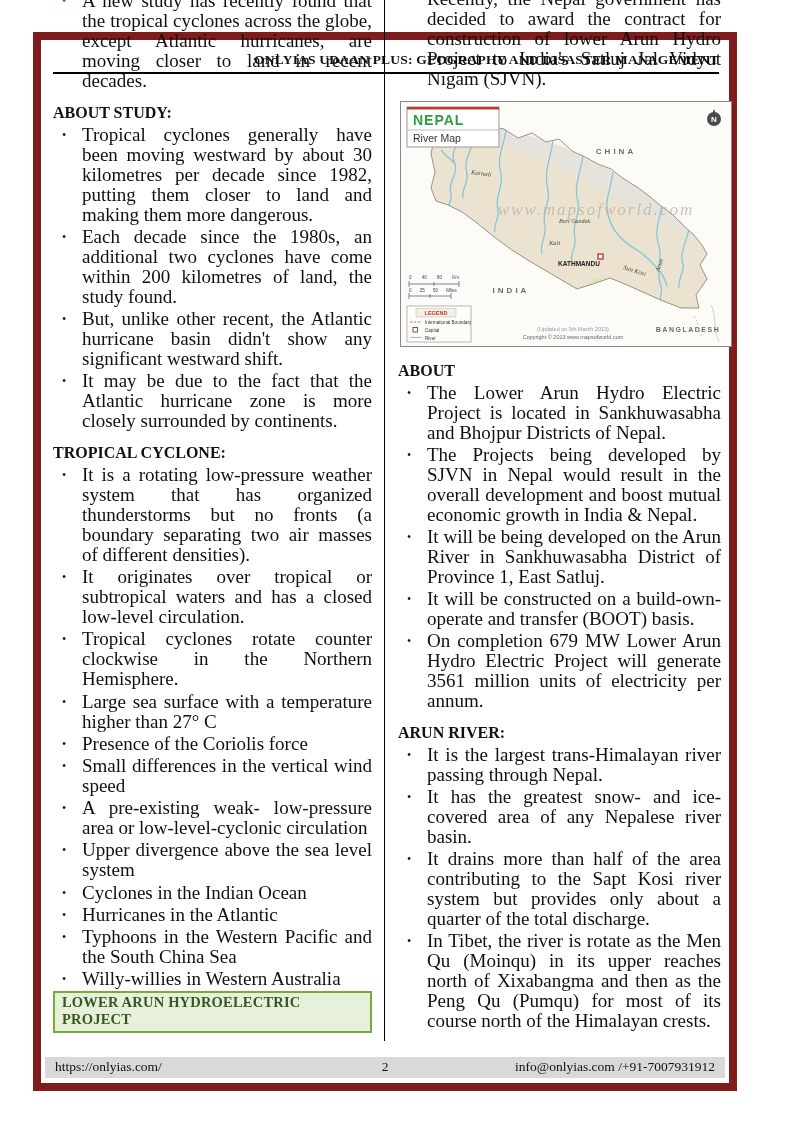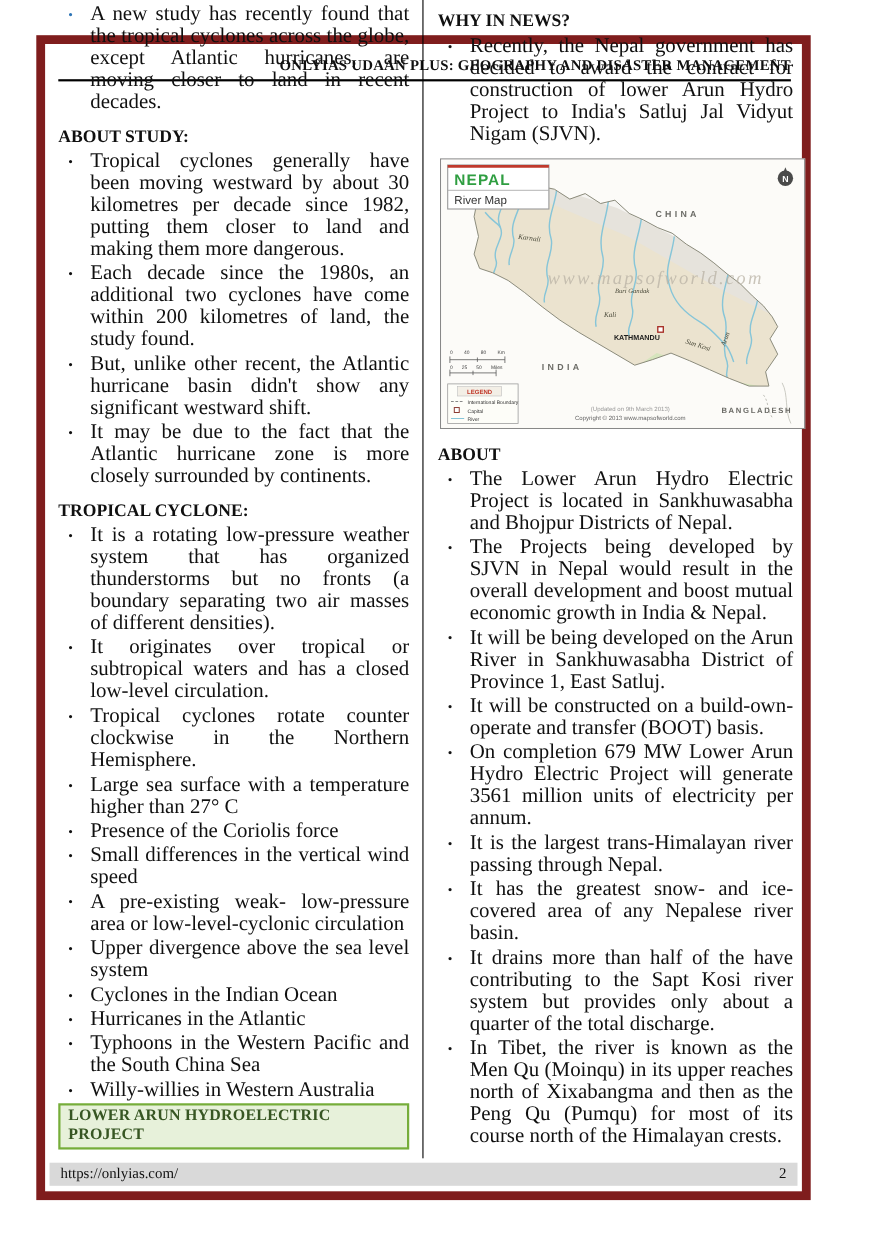--- a/index.html
+++ b/index.html
@@ -25,21 +25,21 @@
   ul.blist{list-style:none;margin:1px 0 0;padding:0;}
   ul.blist li{display:flex;margin:0 0 2px;}
   .dot{flex:0 0 29px;padding-left:9px;box-sizing:border-box;font-size:12px;line-height:20px;color:#111;}
   .dot.b-blue{color:#2e75b6;}
   .btxt{flex:1;text-align:justify;font-size:19px;line-height:20px;}
   .btxt b{font-weight:normal;}
   
   .map-frame{margin:10px 0 4px 2px;}
   .map-frame svg{display:block;border:1px solid #888;background:#fcfbf8;}
   
-  .footer{background:#d9d9d9;margin:4px 4px 5px;padding:2px 10px 3px;display:flex;align-items:center;
+  .footer{background:#d9d9d9;margin:16px 4px 5px;padding:2px 10px 3px;display:flex;align-items:center;
           font-size:13.5px;}
   .footer .f-left{flex:1;text-align:left;}
   .footer .f-mid{flex:0 0 auto;text-align:center;}
   .footer .f-right{flex:1;text-align:right;}
   
   svg text{font-family:"Liberation Sans",sans-serif;}
   .riv-label{font-family:"Liberation Serif",serif;font-style:italic;}
 </style>
 </head>
 <body>
@@ -280,41 +280,43 @@
             <span class="btxt"><span>It will be constructed on a </span><b>build-own-operate and transfer (BOOT) basis</b><span>.</span></span>
           </li>
           <li>
             <span class="dot">•</span>
             <span class="btxt"><span>On completion </span><b>679 MW</b><span> Lower Arun Hydro Electric Project will </span><b>generate 3561 million units of electricity per annum</b><span>.</span></span>
           </li>
         </ul>
       </div>
 
       <div class="section">
+        <h3 class="sec-h">ARUN RIVER:</h3>
         <ul class="blist">
           <li>
             <span class="dot">•</span>
             <span class="btxt"><span>It is the </span><b>largest trans-Himalayan river</b><span> passing </span><b>through Nepal</b><span>.</span></span>
           </li>
           <li>
             <span class="dot">•</span>
             <span class="btxt"><span>It has the </span><b>greatest snow- and ice-covered area</b><span> of any Nepalese river basin.</span></span>
           </li>
           <li>
             <span class="dot">•</span>
-            <span class="btxt"><span>It drains more than half of the have contributing to the </span><b>Sapt Kosi river system</b><span> but provides only about a quarter of the total discharge.</span></span>
-          </li>
-          <li>
-            <span class="dot">•</span>
-            <span class="btxt"><span>In Tibet, the river is known as the </span><b>Men Qu (Moinqu)</b><span> in its upper reaches north of </span><b>Xixabangma</b><span> and then as the </span><b>Peng Qu (Pumqu)</b><span> for most of its course north of the Himalayan crests.</span></span>
+            <span class="btxt"><span>It drains more than half of the area contributing to the </span><b>Sapt Kosi river system</b><span> but provides only about a quarter of the total discharge.</span></span>
+          </li>
+          <li>
+            <span class="dot">•</span>
+            <span class="btxt"><span>In Tibet, the river is rotate as the </span><b>Men Qu (Moinqu)</b><span> in its upper reaches north of </span><b>Xixabangma</b><span> and then as the </span><b>Peng Qu (Pumqu)</b><span> for most of its course north of the Himalayan crests.</span></span>
           </li>
         </ul>
       </div>
 
     </div>
   </div>
 
   <div class="footer">
     <span class="f-left">https://onlyias.com/</span>
     <span class="f-mid">2</span>
+    <span class="f-right">info@onlyias.com /+91-7007931912</span>
   </div>
 
 </div>
 
 </body></html>

